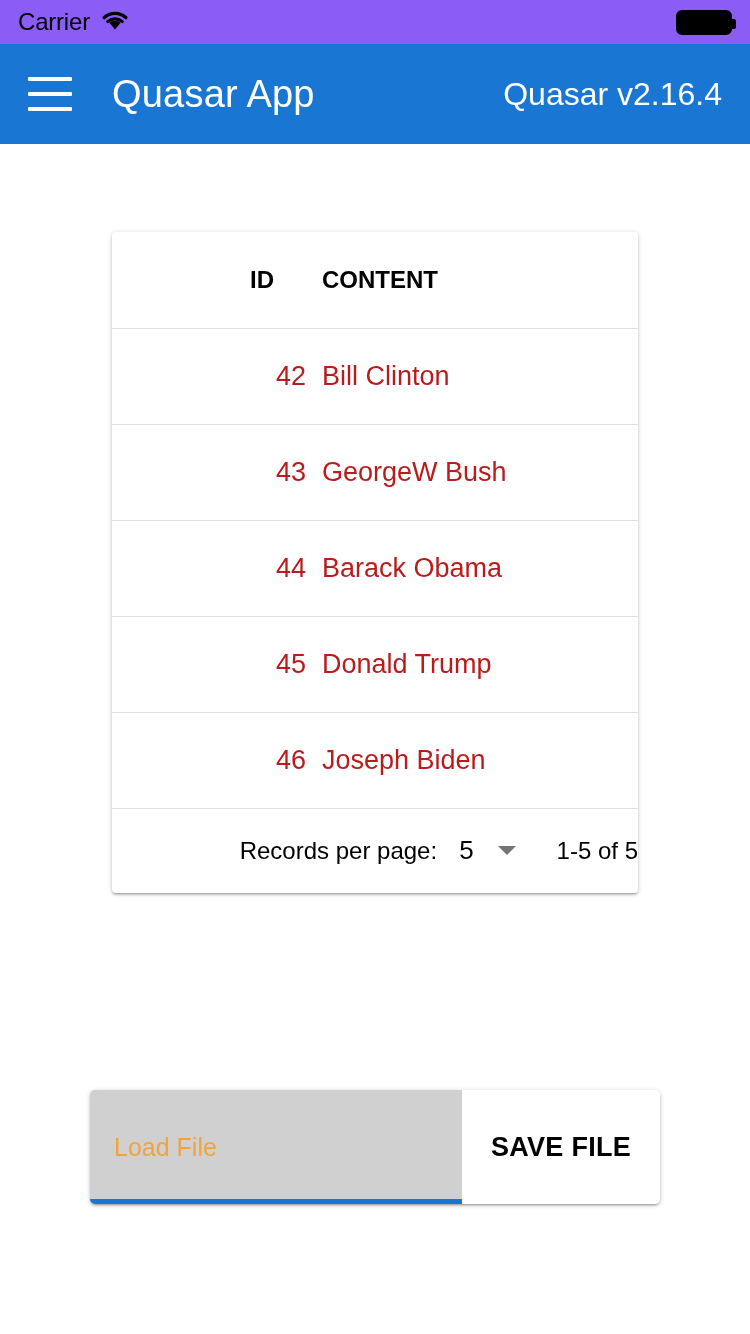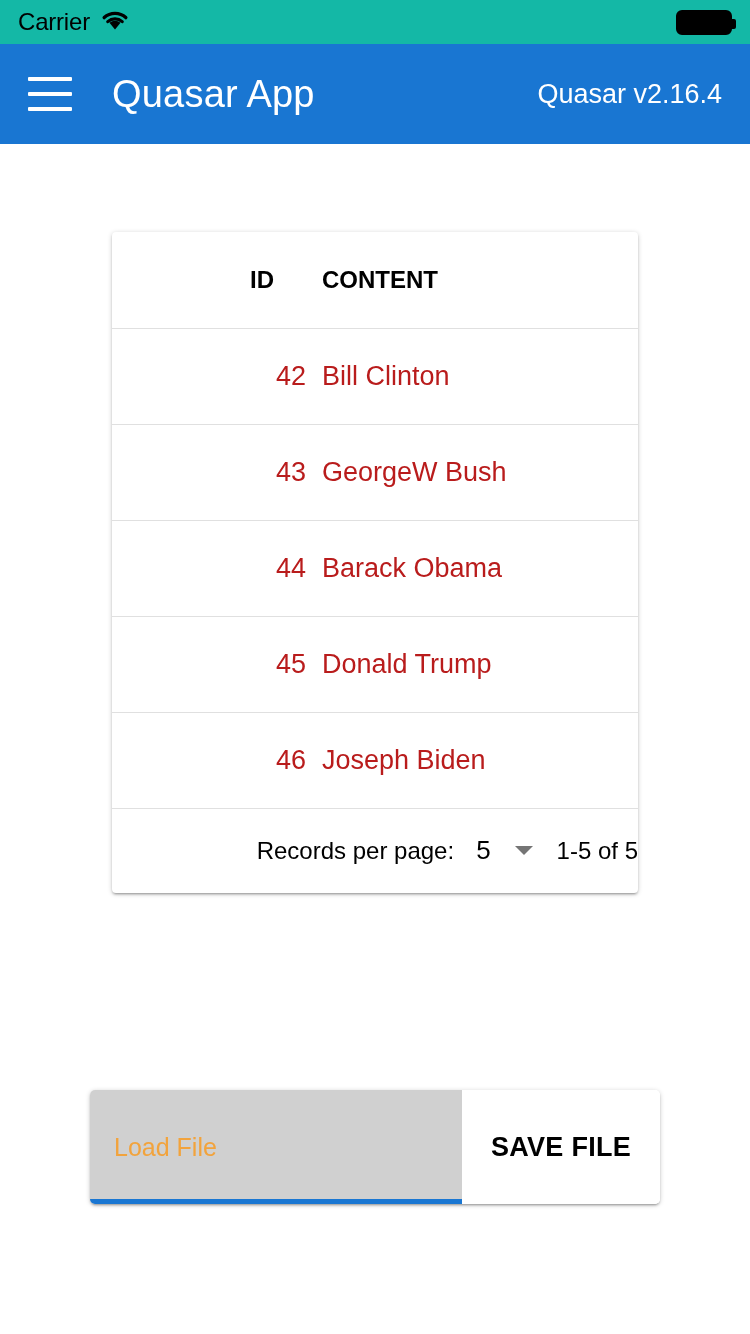--- a/index.html
+++ b/index.html
@@ -7,21 +7,21 @@
     width: 750px;
     height: 1334px;
     font-family: "Liberation Sans", sans-serif;
     background: #ffffff;
     overflow: hidden;
   }
 
   
   .status-bar {
     height: 44px;
-    background: #14b8a6;
+    background: #8b5cf6;
     color: #000;
     display: flex;
     align-items: center;
     padding: 0 18px;
     position: relative;
   }
   .status-left {
     display: flex;
     align-items: center;
     gap: 10px;
@@ -90,21 +90,21 @@
     background: #fff;
     border-radius: 1px;
   }
   .app-title {
     font-size: 38px;
     font-weight: 400;
     letter-spacing: 0.2px;
   }
   .version-label {
     margin-left: auto;
-    font-size: 27px;
+    font-size: 32px;
     font-weight: 400;
     text-align: right;
   }
 
   
   .page {
     height: calc(1334px - 144px);
     background: #fff;
     position: relative;
   }
@@ -166,21 +166,21 @@
     gap: 24px;
     cursor: pointer;
   }
   .per-page-value { font-size: 26px; }
   .caret {
     width: 0; height: 0;
     border-left: 9px solid transparent;
     border-right: 9px solid transparent;
     border-top: 9px solid #757575;
   }
-  .range-label { font-size: 24px; margin-left: 2px; }
+  .range-label { font-size: 24px; margin-left: 19px; }
 
   
   .bottom-row {
     position: absolute;
     left: 90px;
     top: 946px;
     width: 570px;
     height: 114px;
     display: flex;
     border-radius: 5px;

